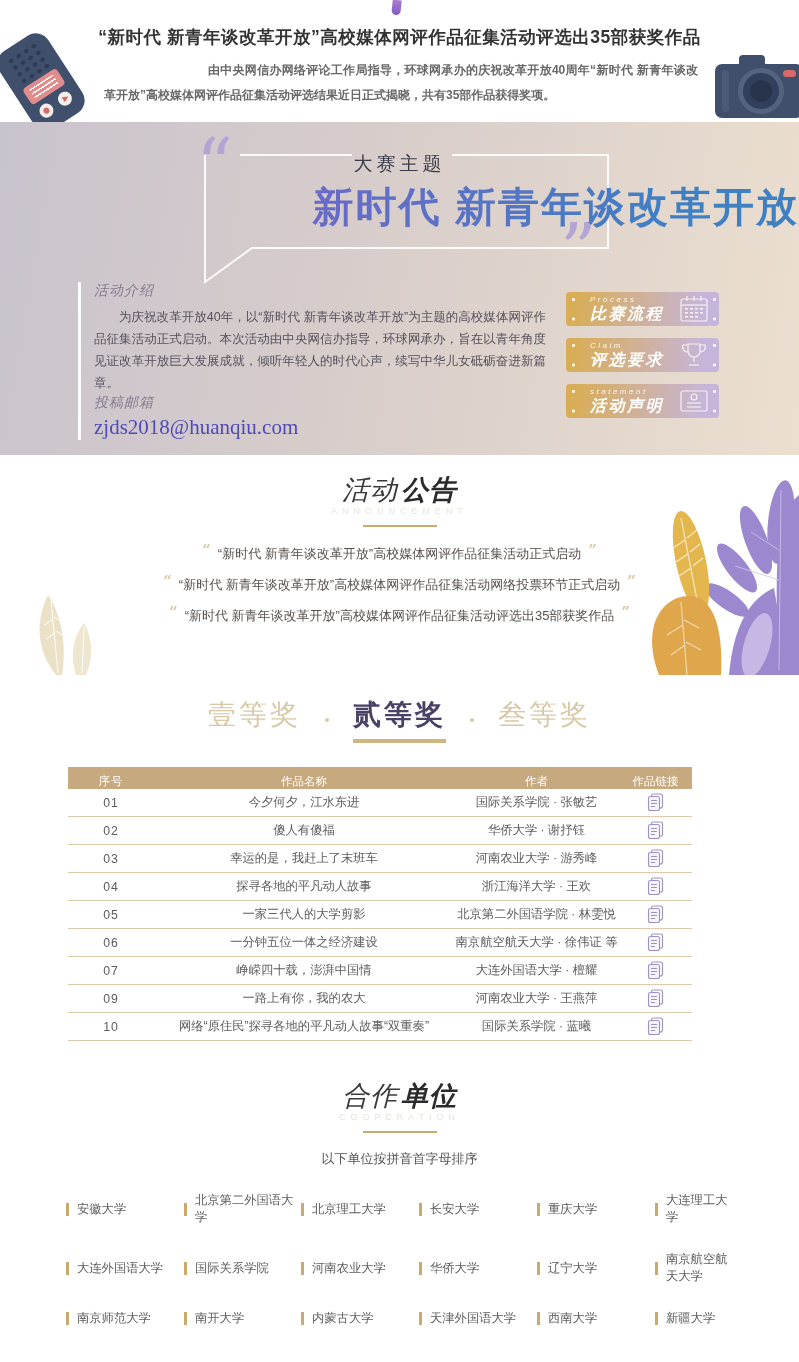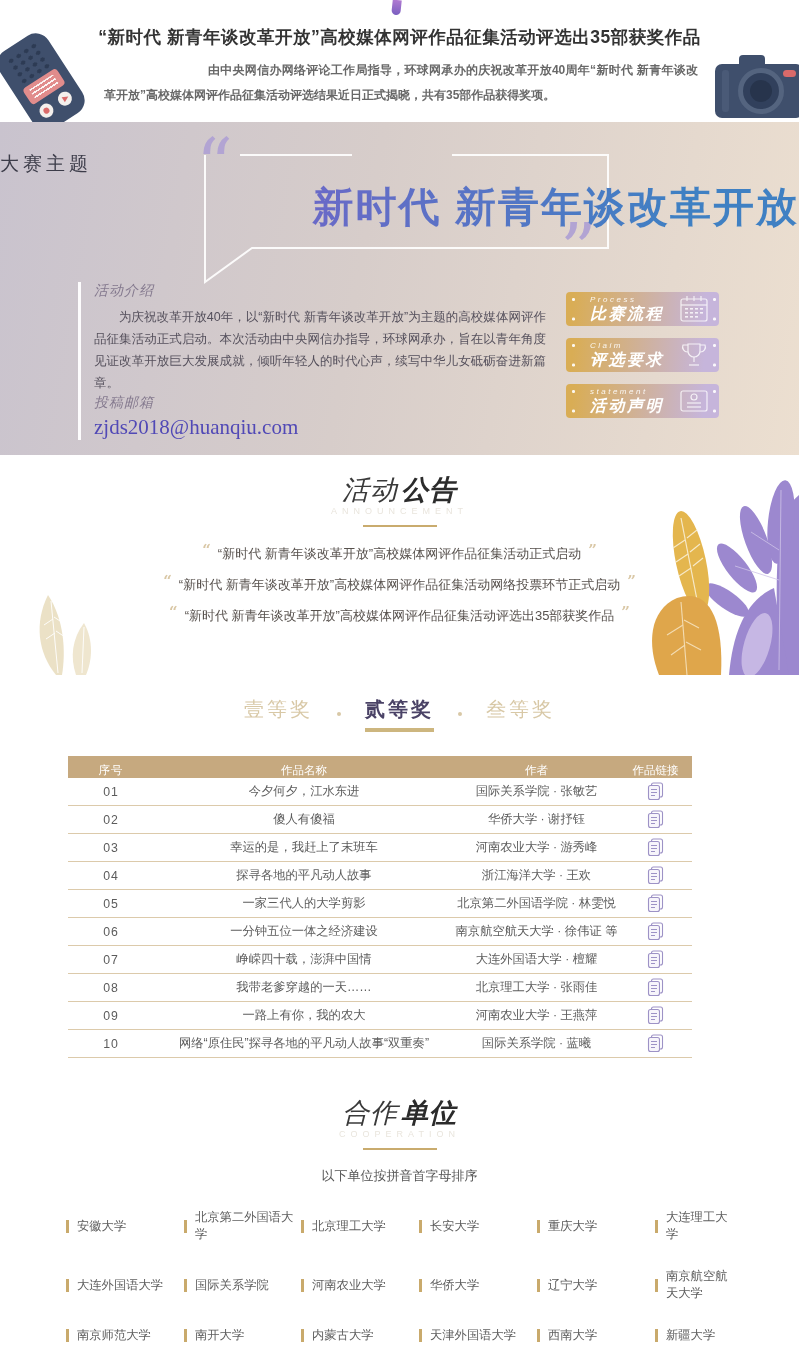--- a/index.html
+++ b/index.html
@@ -33,21 +33,21 @@
   .cam-lens { position:absolute; left:23px; top:4px; width:46px; height:46px; border-radius:50%;
     background:#31405c; border:5px solid #54647f; }
   .cam-lens::after { content:""; position:absolute; inset:7px; background:#27344c; border-radius:50%; }
   .cam-red { position:absolute; right:7px; top:6px; width:13px; height:7px; background:#d96a6a; border-radius:3.5px; }
   .cam-strip { position:absolute; left:7px; top:6px; width:7px; height:42px; background:#4a5a77; border-radius:3px; }
 
   
   .hero { position:relative; height:333px;
     background:linear-gradient(100deg,#c9c3ce 0%,#d7cdca 45%,#ecdfd0 100%); }
   .bubble-svg { position:absolute; left:0; top:0; }
-  .hero-label { position:absolute; top:29px; left:0; right:0; text-align:left; font-size:19px; color:#3c3c49; letter-spacing:4px; }
+  .hero-label { position:absolute; top:29px; left:0; right:0; text-align:center; font-size:19px; color:#3c3c49; letter-spacing:4px; }
   .hero-theme { position:absolute; top:58px; left:0; right:0; text-align:right; font-size:41px; font-weight:700;
     letter-spacing:2px; color:#6a68c0; }
   @supports (-webkit-background-clip:text) {
     .hero-theme { background:linear-gradient(90deg,#7d5fc9 18%,#3f80c3 85%);
       -webkit-background-clip:text; background-clip:text; color:transparent; }
   }
   .big-quote { position:absolute; font-family:"DejaVu Serif",serif; font-size:72px; line-height:1; height:58px;
     color:#b2a4d3; pointer-events:none; }
   .quote-open { left:196px; top:7px; }
   .quote-close { left:560px; top:92px; }
@@ -77,21 +77,21 @@
   .announce { position:relative; height:225px; padding-top:20px; }
   .announce-items { margin-top:16px; display:flex; flex-direction:column; align-items:center; gap:10px; }
   .announce-item { font-size:13px; line-height:20px; color:#57514d; }
   .q-mark { font-family:"DejaVu Serif",serif; color:#d9c7a5; font-size:15px; font-weight:700;
     position:relative; top:-3px; margin:0 7px; }
   .leaves-right { position:absolute; right:0; top:15px; }
   .leaves-left { position:absolute; left:18px; top:128px; }
 
   
   .tabs { margin-top:16px; display:flex; justify-content:center; align-items:center; gap:24px; }
-  .tab { font-size:20px; letter-spacing:3px; color:#d8c8a6; padding-bottom:5px; border-bottom:4px solid transparent; cursor:pointer; }
+  .tab { font-size:28px; letter-spacing:3px; color:#d8c8a6; padding-bottom:5px; border-bottom:4px solid transparent; cursor:pointer; }
   .tab.active { color:#4a4266; font-weight:700; border-bottom-color:#cdb67f; }
   .tab-dot { width:4px; height:4px; border-radius:50%; background:#d8c8a6; }
   .award-table { margin:24px 0 0 68px; width:624px; }
   .t-head { display:flex; align-items:flex-end; height:22px; background:#c6a97f; color:#fff; font-size:11.5px; }
   .t-row { display:flex; align-items:center; height:28px; border-bottom:1px solid #dccaab; font-size:12.3px; color:#5c5c5c; }
   .col-no { width:86px; text-align:center; letter-spacing:1px; }
   .col-title { width:300px; text-align:center; }
   .col-author { width:165px; text-align:center; }
   .col-link { width:73px; text-align:center; }
   .link-btn { display:inline-block; cursor:pointer; line-height:0; padding-top:3px; }
@@ -392,38 +392,20 @@
               <g stroke="#9d92c6" stroke-width="1">
                 <line x1="4" y1="7.5" x2="10" y2="7.5"></line>
                   <line x1="4" y1="10.5" x2="10" y2="10.5"></line>
                   <line x1="4" y1="13.5" x2="8" y2="13.5"></line>
               </g>
             </svg>
           </span>
         </span>
       </div>
         <div class="t-row">
-        <span class="col-no">08</span>
-        <span class="col-title">我带老爹穿越的一天……</span>
-        <span class="col-author">北京理工大学 · 张雨佳</span>
-        <span class="col-link">
-          <span class="link-btn">
-            <svg width="17" height="19" viewBox="0 0 17 19">
-              <rect x="4.5" y="1" width="11" height="14" rx="2" fill="none" stroke="#9d92c6" stroke-width="1.1"></rect>
-              <rect x="1.5" y="3.5" width="11" height="14" rx="2" fill="#f7f5fb" stroke="#9d92c6" stroke-width="1.1"></rect>
-              <g stroke="#9d92c6" stroke-width="1">
-                <line x1="4" y1="7.5" x2="10" y2="7.5"></line>
-                  <line x1="4" y1="10.5" x2="10" y2="10.5"></line>
-                  <line x1="4" y1="13.5" x2="8" y2="13.5"></line>
-              </g>
-            </svg>
-          </span>
-        </span>
-      </div>
-        <div class="t-row">
         <span class="col-no">09</span>
         <span class="col-title">一路上有你，我的农大</span>
         <span class="col-author">河南农业大学 · 王燕萍</span>
         <span class="col-link">
           <span class="link-btn">
             <svg width="17" height="19" viewBox="0 0 17 19">
               <rect x="4.5" y="1" width="11" height="14" rx="2" fill="none" stroke="#9d92c6" stroke-width="1.1"></rect>
               <rect x="1.5" y="3.5" width="11" height="14" rx="2" fill="#f7f5fb" stroke="#9d92c6" stroke-width="1.1"></rect>
               <g stroke="#9d92c6" stroke-width="1">
                 <line x1="4" y1="7.5" x2="10" y2="7.5"></line>

